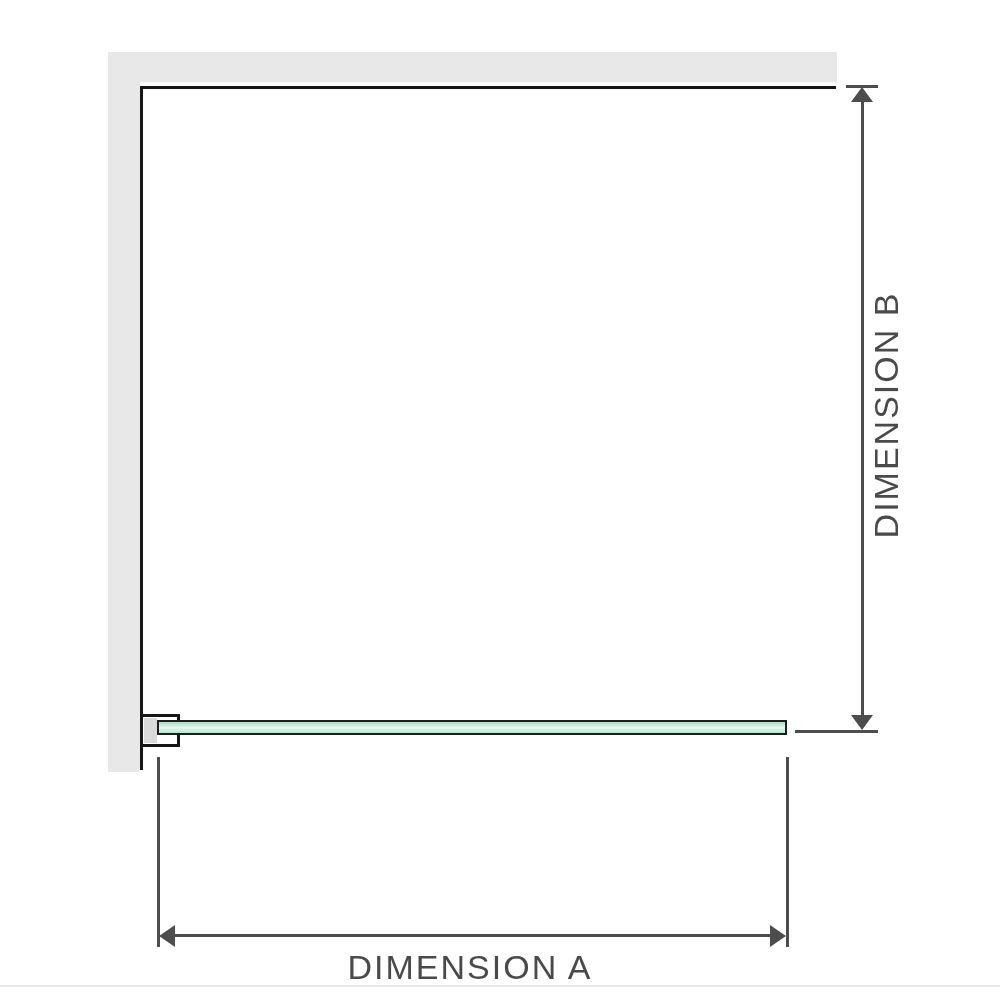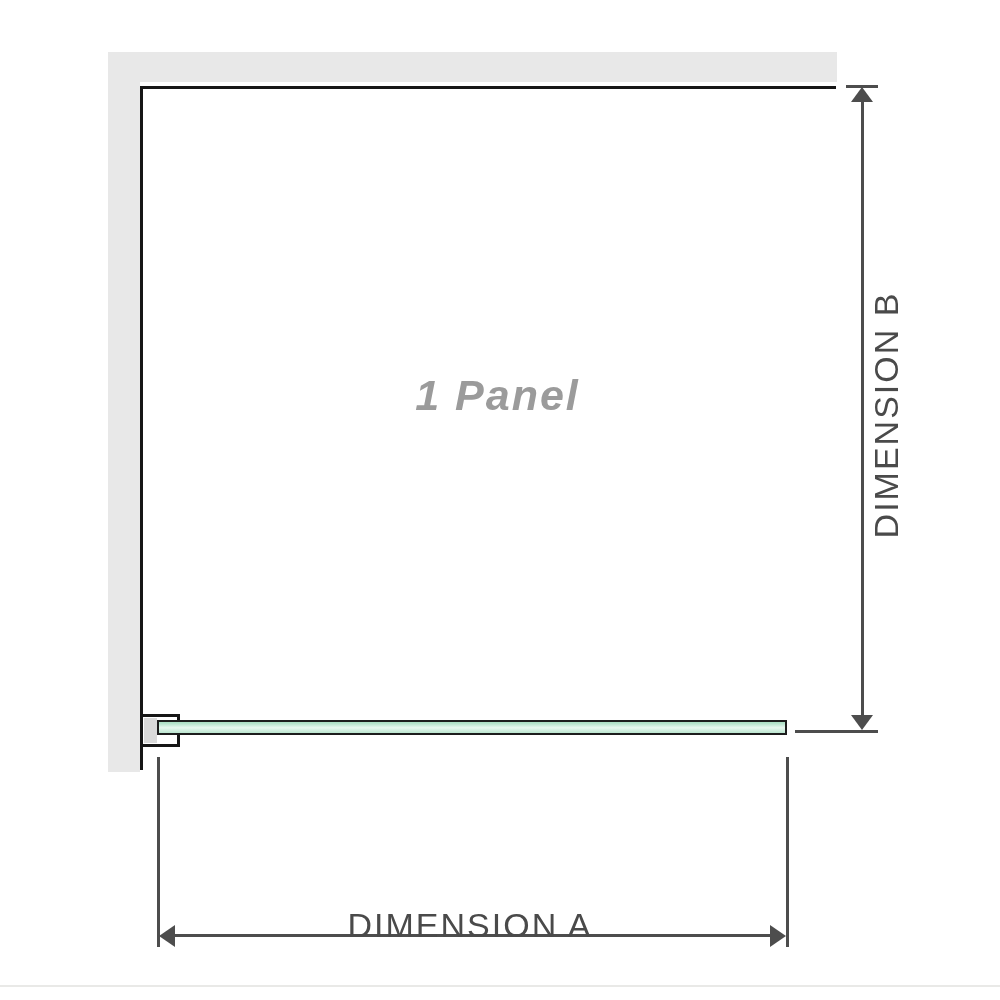--- a/index.html
+++ b/index.html
@@ -111,21 +111,21 @@
   .dim-a-line      { left: 172px; top: 934px; width: 601px; height: 3px; }
 
   .dim-label {
     font-size: 34px;
     font-weight: 400;
     letter-spacing: 2px;
     color: var(--label, #4a4a4a);
     white-space: nowrap;
   }
   .dim-a-label {
-    left: 170px; top: 906px; width: 600px;
+    left: 170px; top: 948px; width: 600px;
     text-align: center;
   }
   .dim-b-label {
     left: 736px; top: 398px; width: 300px; height: 34px;
     line-height: 34px;
     text-align: center;
     transform: rotate(-90deg);
   }
 
   .footer-divider {
@@ -137,21 +137,20 @@
 <body>
 
 <div class="stage">
 
   <div class="abs wall-top"></div>
   <div class="abs wall-left"></div>
 
   <div class="abs panel-top-line"></div>
   <div class="abs panel-left-line"></div>
 
-  <div class="abs panel-label">1 Panel</div>
 
   <div class="abs bracket"></div>
   <div class="abs bracket-insert"></div>
   <div class="abs glass-panel"></div>
 
   <div class="abs dim dim-b-tick-top"></div>
   <div class="abs dim dim-b-tick-bottom"></div>
   <div class="abs dim dim-b-line"></div>
   <div class="abs arrowhead arrow-up"></div>
   <div class="abs arrowhead arrow-down"></div>

